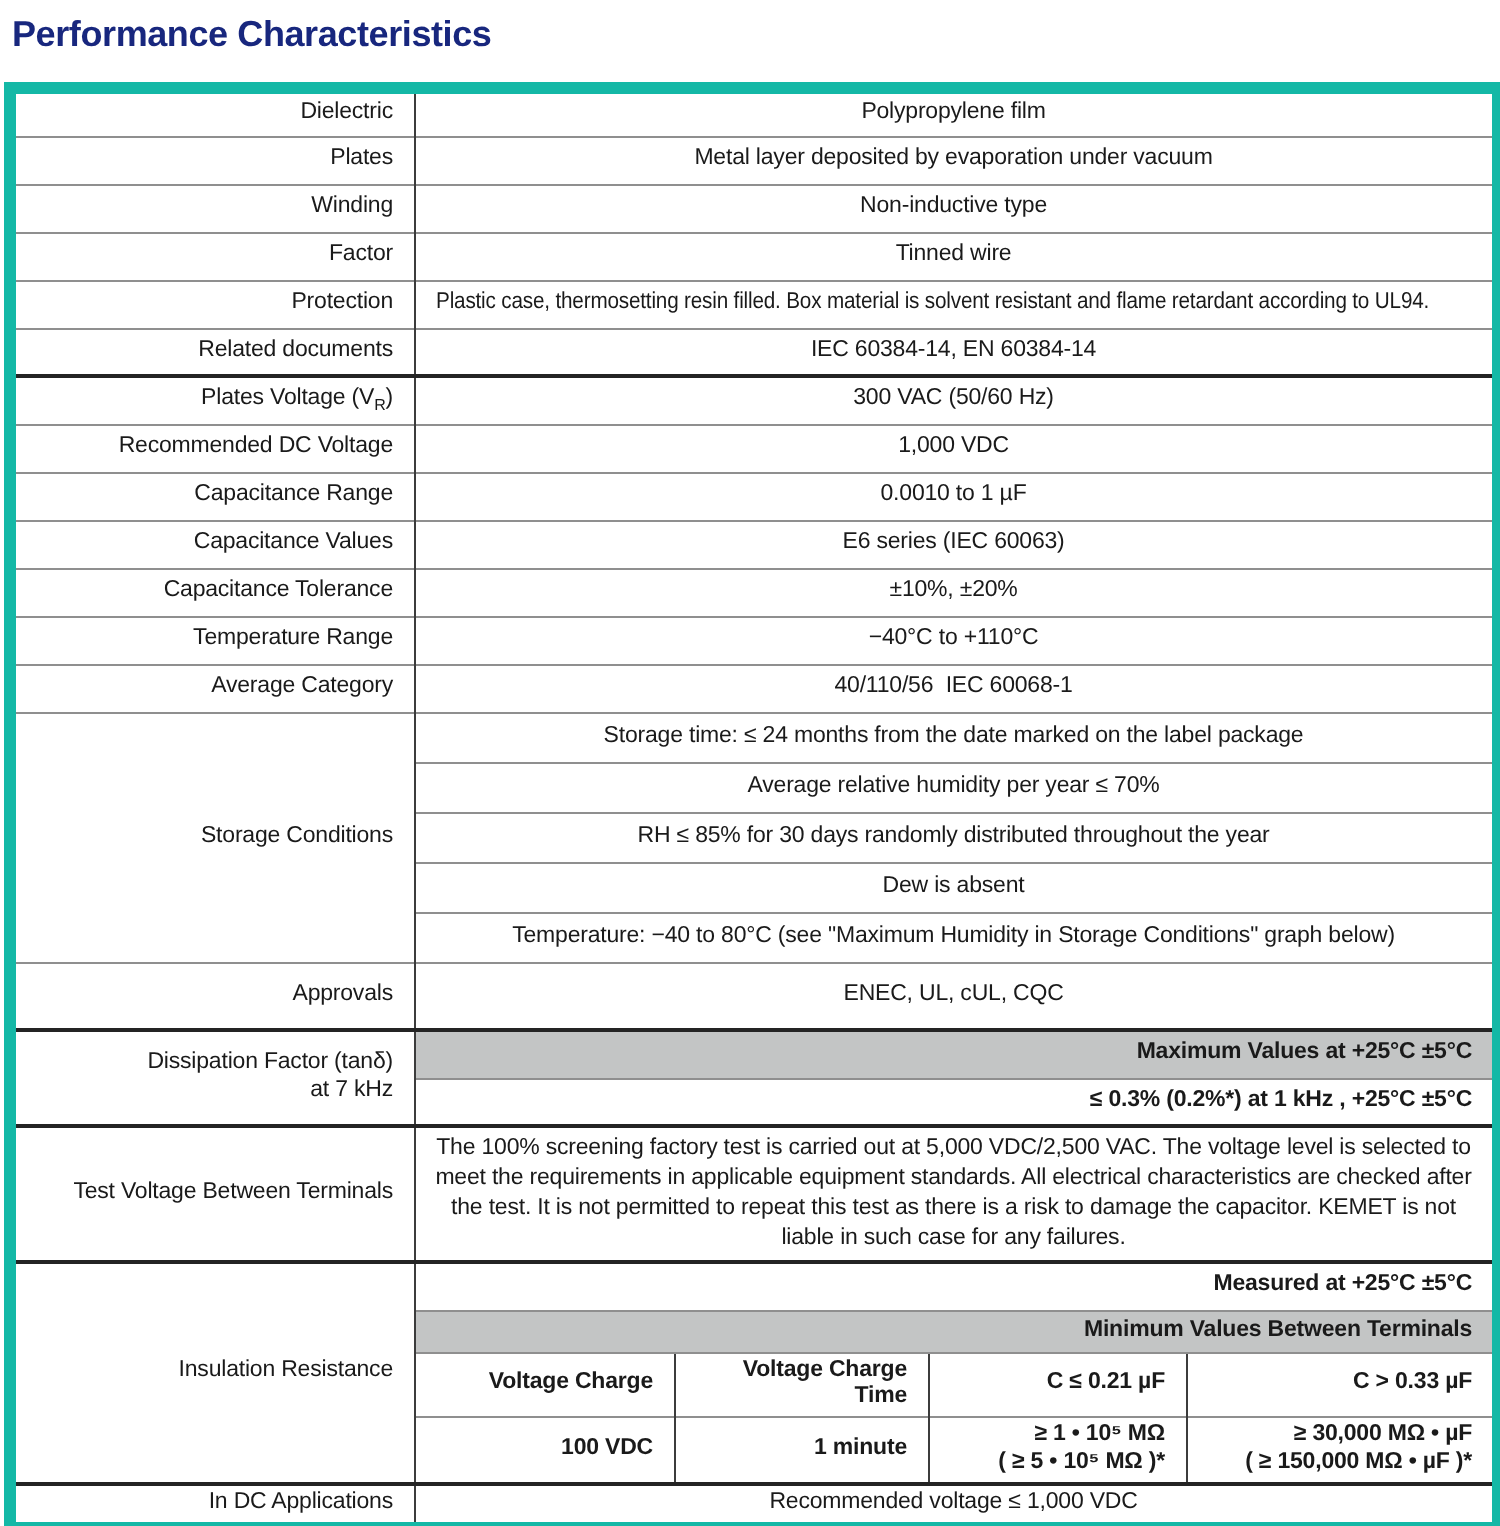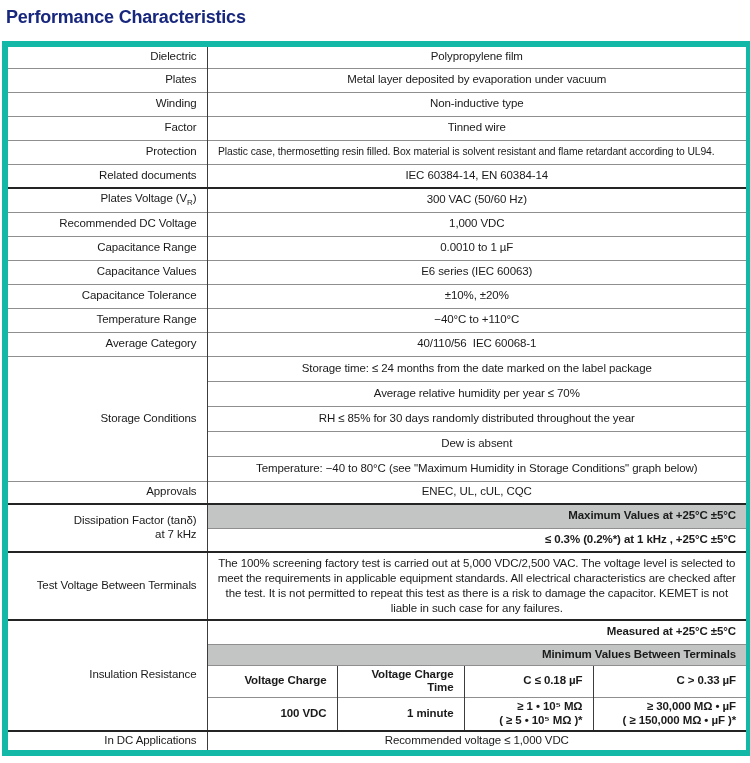--- a/index.html
+++ b/index.html
@@ -34,21 +34,21 @@
   td.val { text-align:center; white-space:pre-wrap;margin-left:16px; }
   td.cen { text-align:right; white-space:pre-line;font-weight:bold; }
   td.gray { background:#c3c5c5; }
   td.csep { border-left:1px solid #3c3c3c; }
   .squeeze {
     display:inline-block; white-space:nowrap;
     transform:scaleX(0.90); transform-origin:left center;
   }
   sub.vsub { font-size:8px; vertical-align:-3px; }
   tr.h24 { height:24px; }  tr.h25 { height:25px; }
-  tr.h23 { height:23px;padding-left:36px; }  tr.h22 { height:22px; }
+  tr.h23 { height:34px;padding-left:36px; }  tr.h22 { height:22px; }
   tr.h21 { height:21px; }  tr.h28 { height:28px; }
   tr.h68 { height:68px; }
   td.par { line-height:1.3; padding:3px 10px; }
 </style>
 </head>
 <body>
 
 <div class="title">Performance Characteristics</div>
 
 <table class="spec">
@@ -155,21 +155,21 @@
   <tr class="h24 thick">
     <td class="lbl" rowspan="4">Insulation Resistance</td>
     <td class="cen" colspan="4">Measured at +25°C ±5°C</td>
   </tr>
   <tr class="h21">
     <td class="cen gray" colspan="4">Minimum Values Between Terminals</td>
   </tr>
   <tr class="h25">
     <td class="cen">Voltage Charge</td>
     <td class="cen csep">Voltage Charge Time</td>
-    <td class="cen csep">C ≤ 0.18 µF</td>
+    <td class="cen csep">C ≤ 0.21 µF</td>
     <td class="cen csep">C &gt; 0.33 µF</td>
   </tr>
   <tr class="h28">
     <td class="cen">100 VDC</td>
     <td class="cen csep">1 minute</td>
     <td class="cen csep">≥ 1 • 10⁵ MΩ
 ( ≥ 5 • 10⁵ MΩ )*</td>
     <td class="cen csep">≥ 30,000 MΩ • µF
 ( ≥ 150,000 MΩ • µF )*</td>
   </tr>

